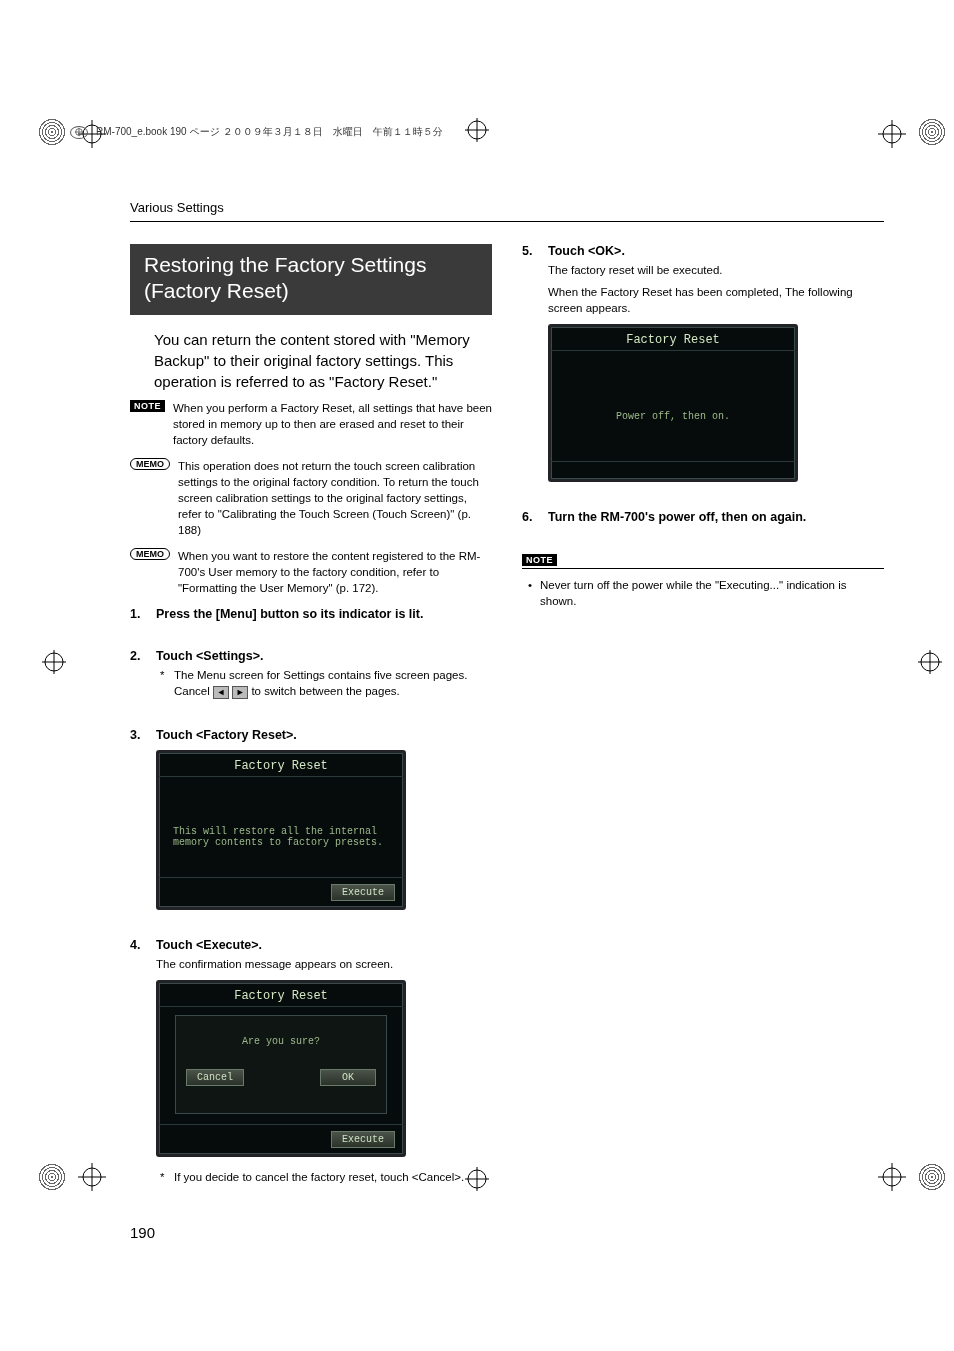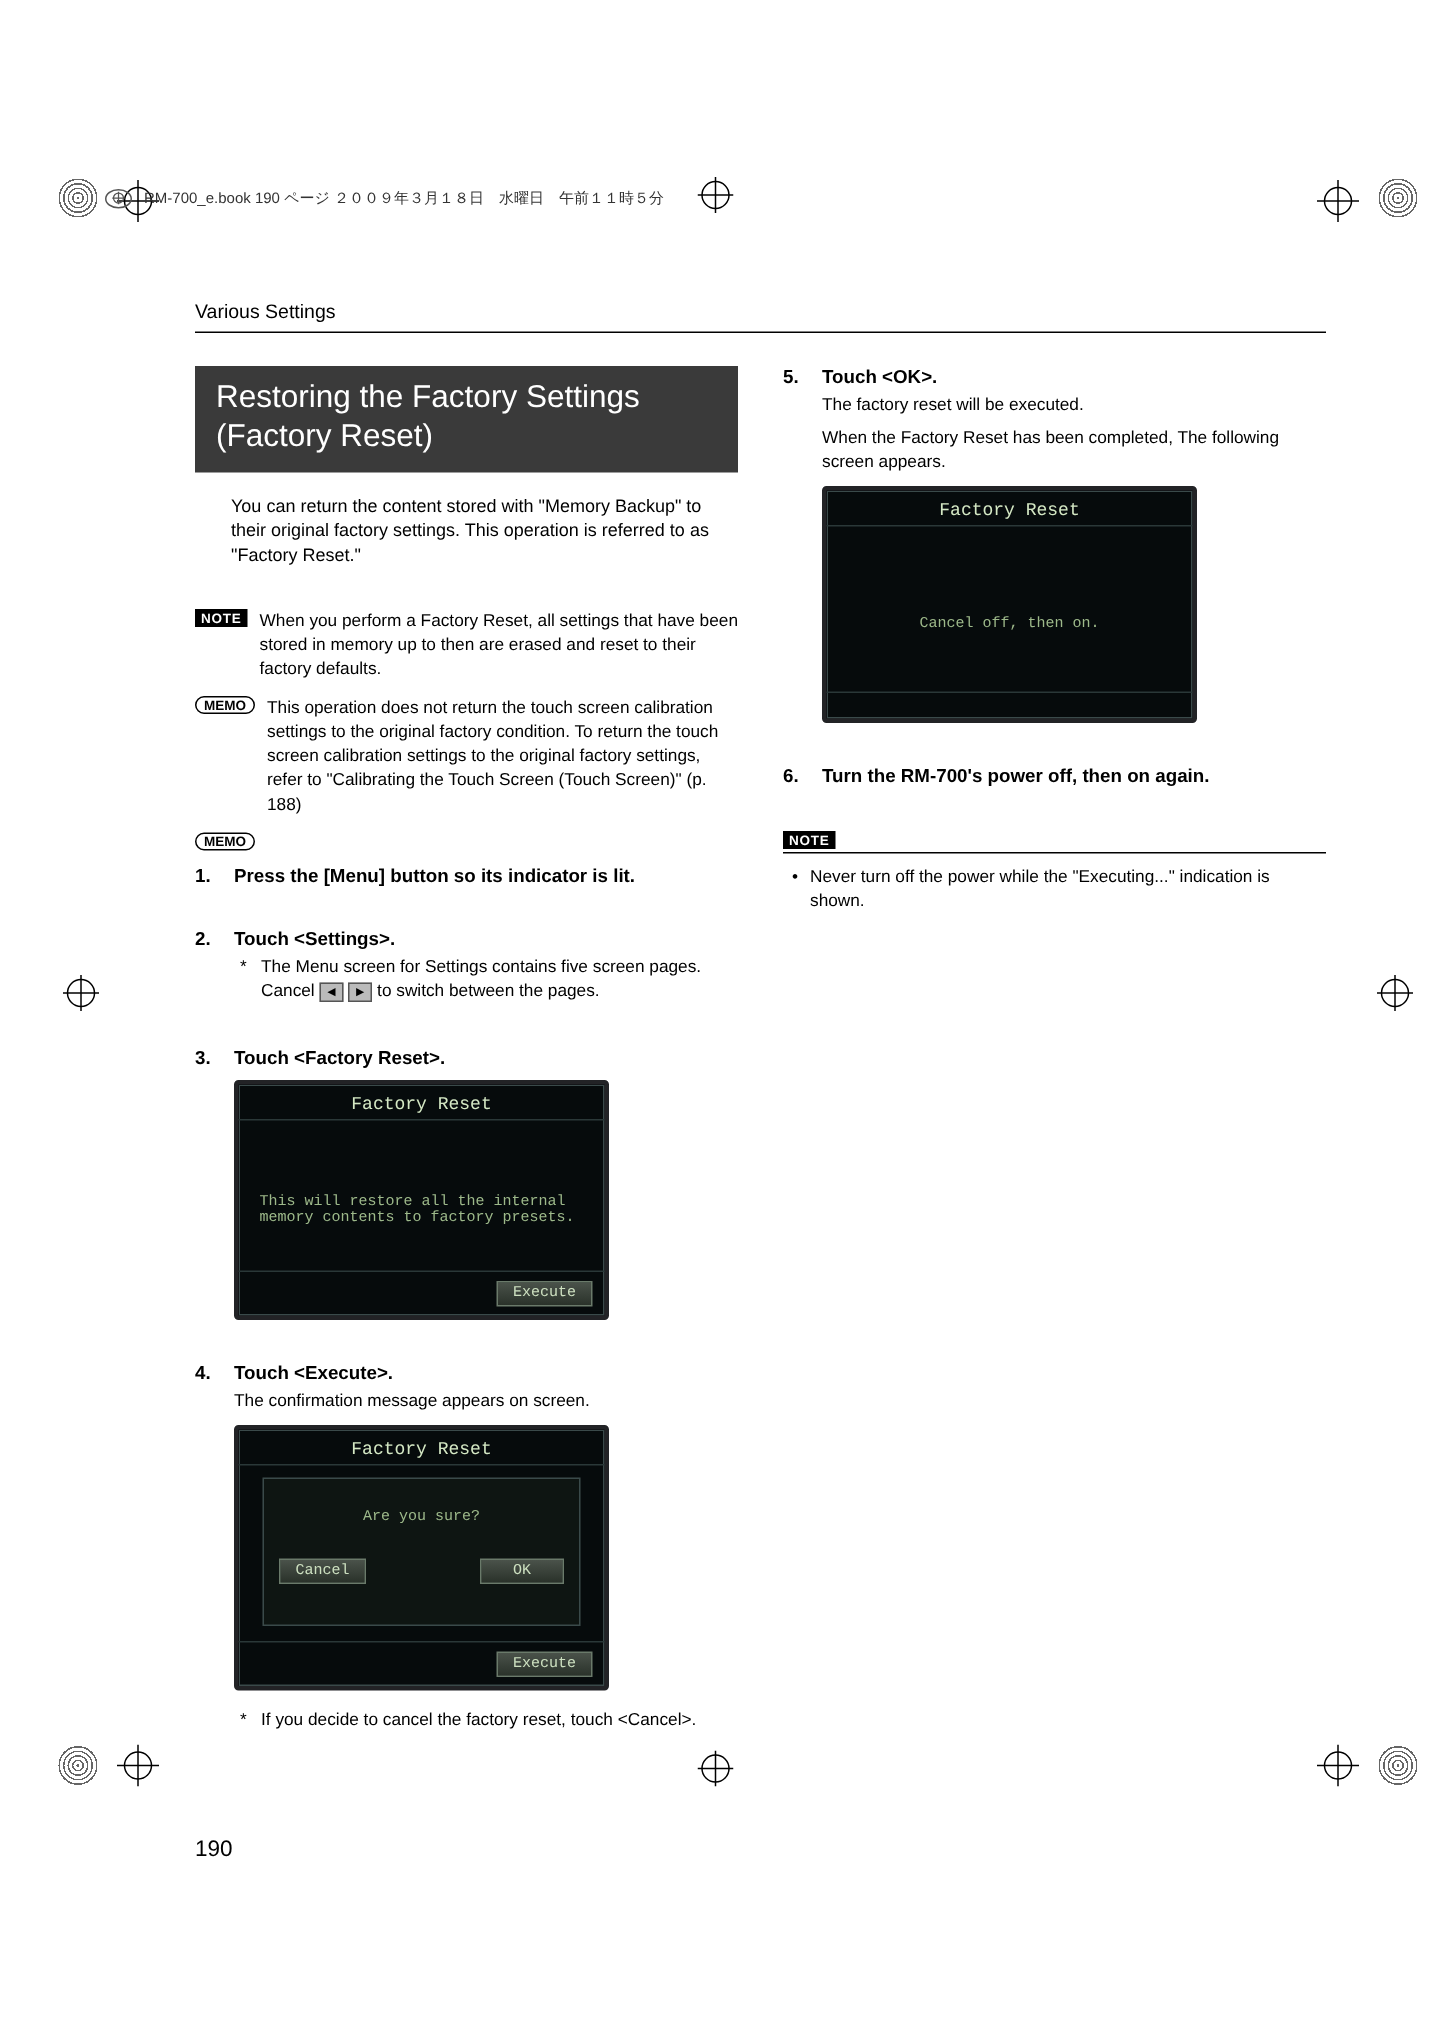--- a/index.html
+++ b/index.html
@@ -89,24 +89,24 @@
     background: #3a3a3a;
     color: #fff;
     font-size: 21px;
     font-weight: 400;
     padding: 8px 14px 10px;
     line-height: 1.25;
     margin-bottom: 14px;
     font-family: "Segoe UI Light", "Segoe UI", sans-serif;
   }
   .intro, .body-text {
-    font-size: 12px;
+    font-size: 15px;
     line-height: 1.4;
     margin-left: 24px;
-    margin-bottom: 27px;
+    margin-bottom: 8px;
   }
   .note-row, .memo-row {
     display: flex;
     gap: 8px;
     margin-bottom: 10px;
   }
   .note-badge {
     background: #000;
     color: #fff;
     font-size: 9px;
@@ -356,20 +356,21 @@
         <span class="note-text">When you perform a Factory Reset, all settings that have been stored in memory up to then are erased and reset to their factory defaults.</span>
       </div>
 
       <div class="memo-row">
         <span class="memo-badge">MEMO</span>
         <span class="memo-text">This operation does not return the touch screen calibration settings to the original factory condition. To return the touch screen calibration settings to the original factory settings, refer to "Calibrating the Touch Screen (Touch Screen)" (p. 188)</span>
       </div>
 
       <div class="memo-row">
         <span class="memo-badge">MEMO</span>
+        <span class="memo-text">When you want to restore the content registered to the RM-700's User memory to the factory condition, refer to "Formatting the User Memory" (p. 172).</span>
       </div>
 
       <ol class="steps">
         <li>
           <div class="step-head">Press the [Menu] button so its indicator is lit.</div>
         </li>
         <li>
           <div class="step-head">Touch &lt;Settings&gt;.</div>
           <div class="starnote">
             <span>The Menu screen for Settings contains five screen pages.</span><br>
@@ -419,21 +420,21 @@
 
     <div class="col">
       <ol class="steps" start="5" style="counter-reset: step 4;">
         <li>
           <div class="step-head">Touch &lt;OK&gt;.</div>
           <div class="step-body">The factory reset will be executed.</div>
           <div class="step-body">When the Factory Reset has been completed, The following screen appears.</div>
           <div class="screen">
             <div class="screen-title">Factory Reset</div>
             <div class="screen-body centered" style="min-height:110px;">
-              <div class="screen-msg">Cancel off, then on.</div>
+              <div class="screen-msg">Power off, then on.</div>
             </div>
             <div class="screen-footer" style="min-height:18px;"></div>
           </div>
         </li>
         <li style="margin-top:14px;">
           <div class="step-head">Turn the RM-700's power off, then on again.</div>
         </li>
       </ol>
 
       <div style="margin-top:18px;">

